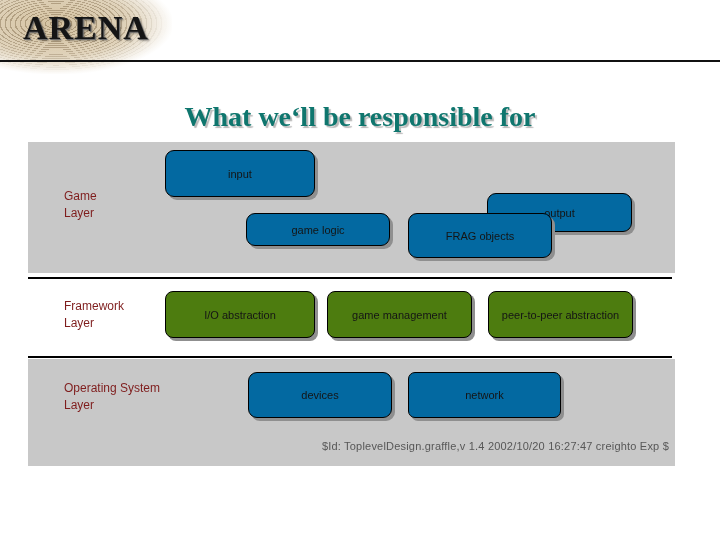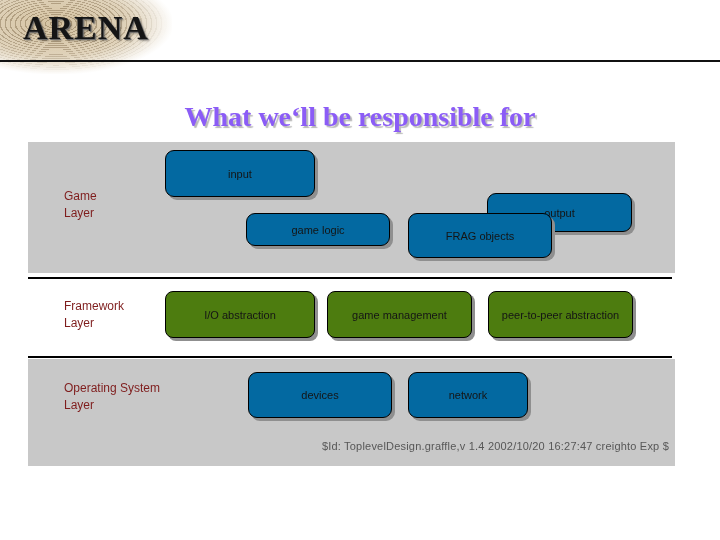--- a/index.html
+++ b/index.html
@@ -24,21 +24,21 @@
   .logo-text{
     position:absolute;left:23px;top:8px;
     font-family:"Liberation Serif",serif;font-weight:bold;font-size:34px;line-height:40px;
     letter-spacing:1px;color:#151515;
     text-shadow:1px 1px 0 #6a6a6a, 2px 2px 2px rgba(0,0,0,0.35);
   }
 
   
   .slide-title{
     position:absolute;left:0;top:82px;width:720px;text-align:center;
-    font-family:"Liberation Serif",serif;font-weight:bold;font-size:28px;color:#8b5cf6;
+    font-family:"Liberation Serif",serif;font-weight:bold;font-size:28px;color:#0f766e;
     text-shadow:2px 2px 1px #b9b9b9;
   }
 
   
   .diagram{position:absolute;left:28px;top:142px;width:647px;height:326px;}
   .band{position:absolute;left:0;width:647px;background:#c8c8c8;}
   .band-game{top:0;height:131px;}
   .band-os{top:217px;height:107px;}
   .sep{position:absolute;left:0;width:644px;height:2px;background:#000;}
   .sep-1{top:135px;}
@@ -66,21 +66,21 @@
   .b-input {left:137px;top:8px;  width:150px;height:47px;}
   .b-output{left:459px;top:14px;  width:145px;height:39px;margin-top:37px;}
   .b-logic {left:218px;top:71px; width:144px;height:33px;}
   .b-frag  {left:380px;top:71px; width:144px;height:45px;}
   
   .b-io    {left:137px;top:149px;width:150px;height:47px;}
   .b-mgmt  {left:299px;top:149px;width:145px;height:47px;}
   .b-p2p   {left:460px;top:149px;width:145px;height:47px;}
   
   .b-dev   {left:220px;top:230px;width:144px;height:46px;}
-  .b-net   {left:380px;top:230px;width:120px;height:46px;}
+  .b-net   {left:380px;top:230px;width:153px;height:46px;border-radius:7px;}
 
   .diagram-footer{
     position:absolute;right:6px;top:298px;width:500px;
     text-align:right;font-size:11px;color:#575757;letter-spacing:0.2px;
   }
 </style>
 </head>
 <body>
 
 <div class="header">

